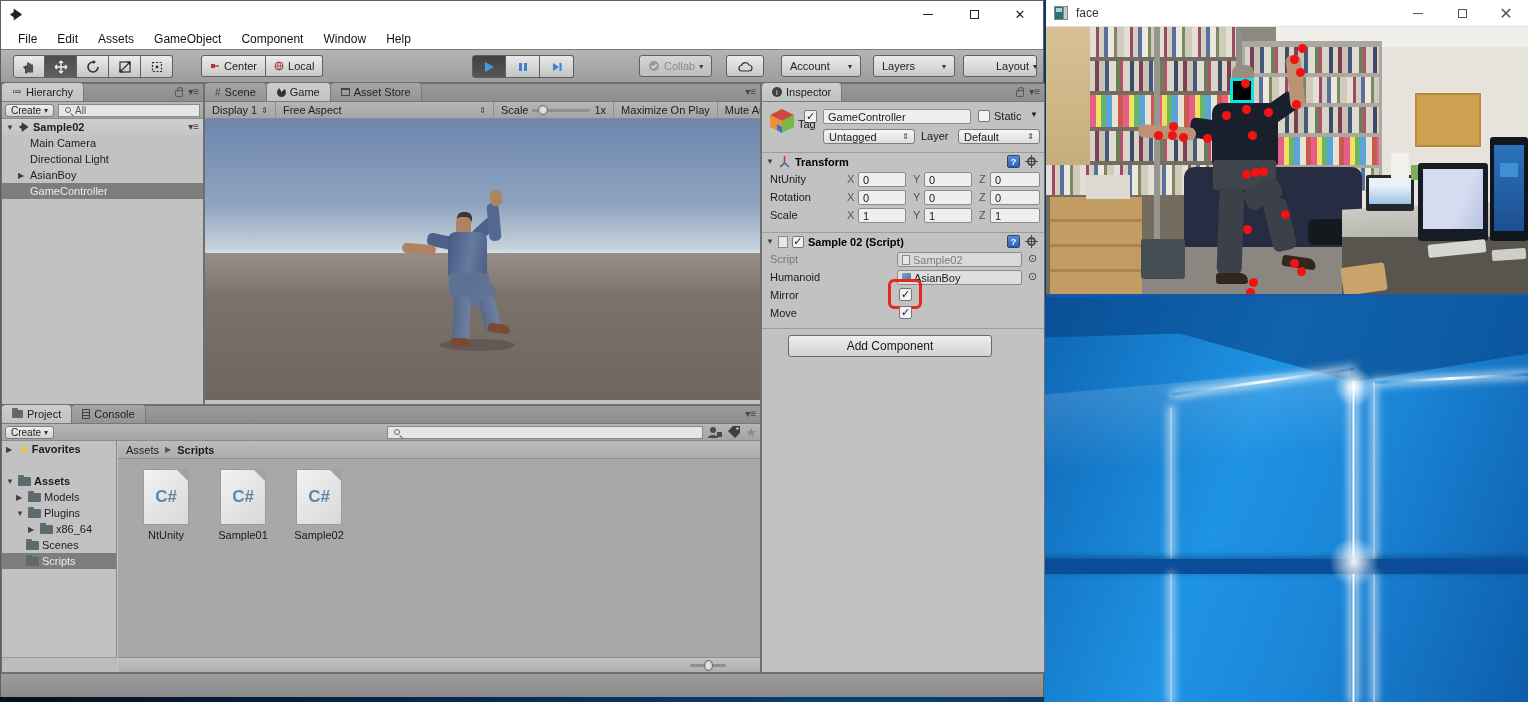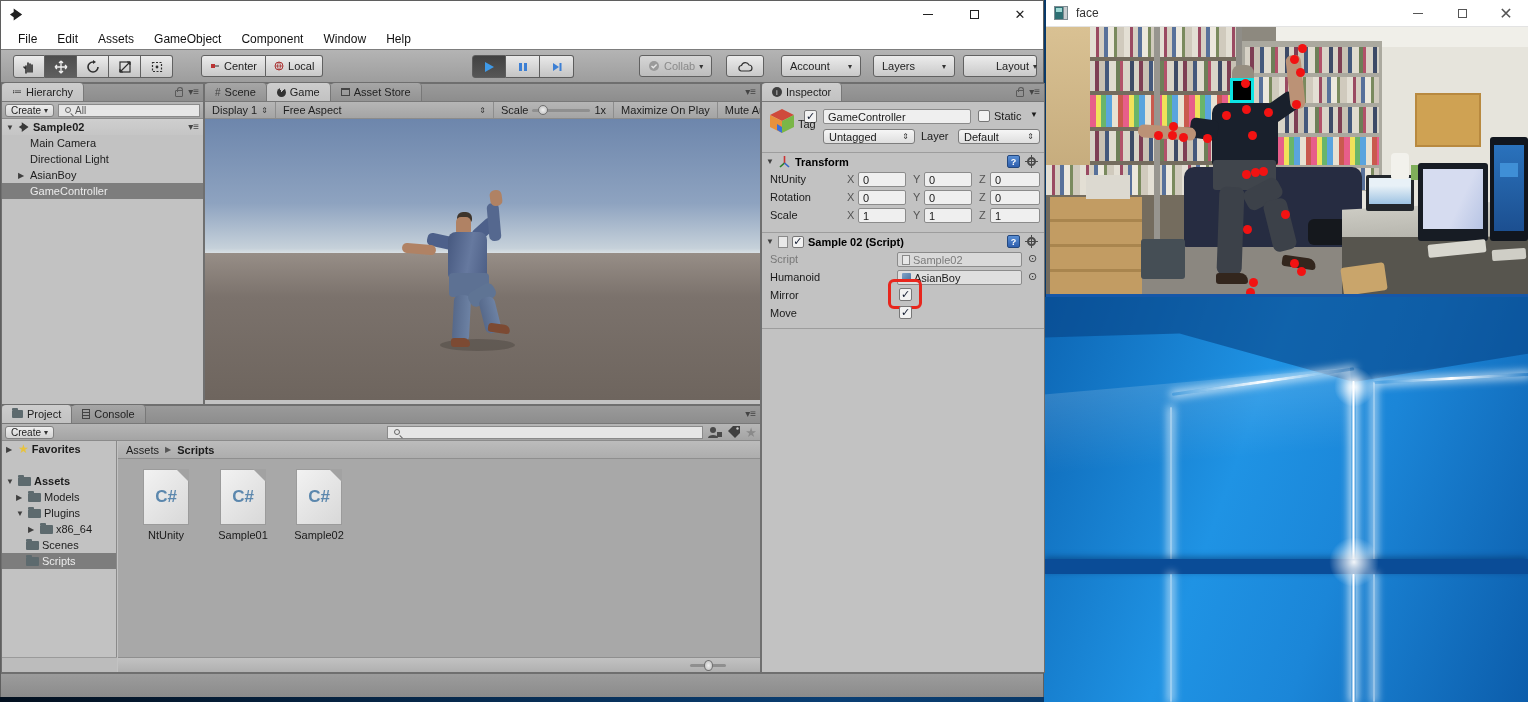--- a/index.html
+++ b/index.html
@@ -496,20 +496,23 @@
           <span>AsianBoy</span>
         </div>
       <span class="insp-row target-circle" style="left:266px;top:168px;">⊙</span>
       <span class="insp-row" style="left:8px;top:187px;">Mirror</span>
       <div class="checkbox checked" style="position:absolute;left:137px;top:186px;"></div>
       <div id="mirror-annotation" style="left:126px;top:177px;width:34px;height:30px;"></div>
       <span class="insp-row" style="left:8px;top:205px;">Move</span>
       <div class="checkbox checked" style="position:absolute;left:137px;top:204px;"></div>
 
       <div style="position:absolute;left:0;top:226px;width:100%;border-top:1px solid #9d9d9d;"></div>
+      <div class="addcomp" style="left:26px;top:233px;width:204px;height:22px;">
+          <span>Add Component</span>
+        </div>
     </div>
   </div>
 
   <div class="panel" style="left:0;top:404px;width:760px;height:268px;">
     <div class="tabstrip">
       <div class="tab active">
           <span class="folder" style="width:11px;height:8px;"></span>
           <span>Project</span>
         </div>
       <div class="tab">

